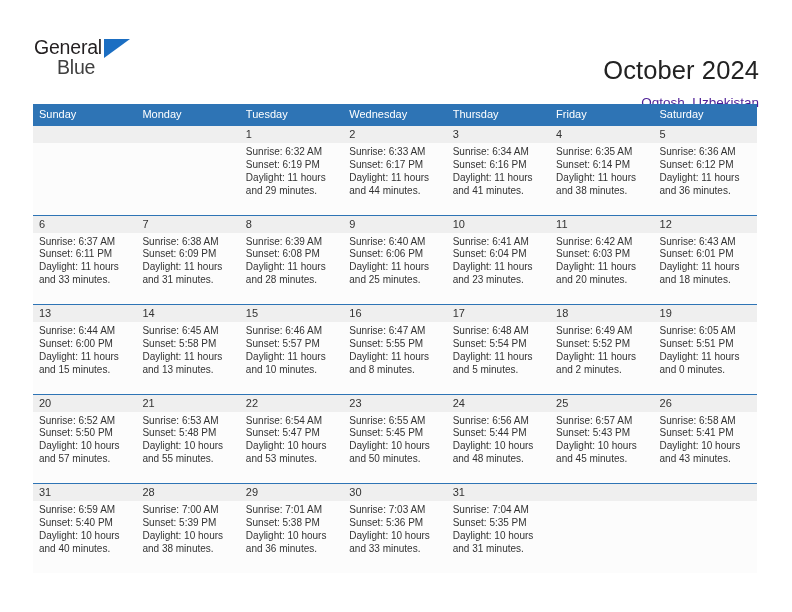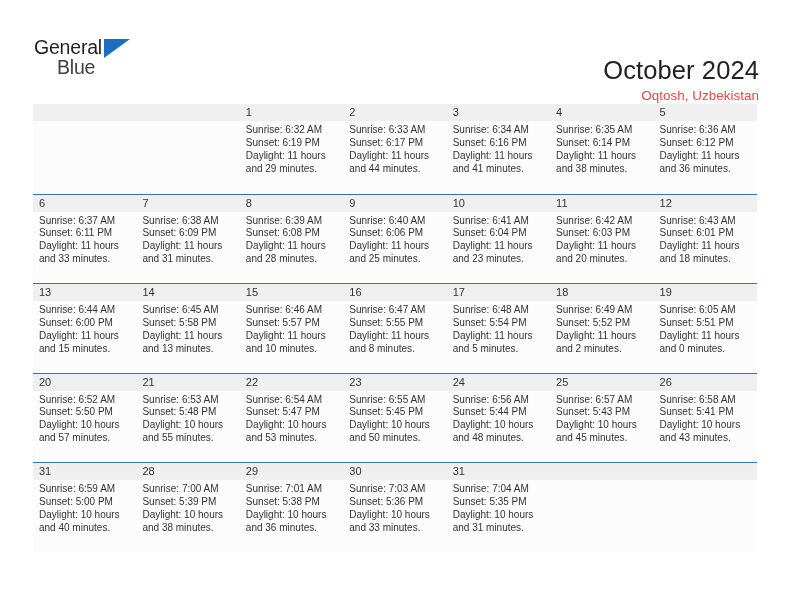--- a/index.html
+++ b/index.html
@@ -66,23 +66,23 @@
   .cal-title {
     font-size: 25.5px;
     color: #222222;
     font-weight: normal;
     line-height: 32px;
     letter-spacing: 0.1px;
     margin-top: 24px;
   }
   .cal-subtitle {
     font-size: 13.5px;
-    color: #ef4444;
+    color: #4c1d95;
     line-height: 20px;
-    margin-top: 0;
+    margin-top: 7px;
   }
 
   
   .calendar {
     position: absolute;
     left: 33px;
     top: 104px;
     width: 724px;
   }
   .dow-row {
@@ -144,20 +144,29 @@
 
     <div class="title-block">
       <div class="cal-title">October 2024</div>
       <div class="cal-subtitle">Oqtosh, Uzbekistan</div>
     </div>
 
   </div>
 
   <div class="calendar">
 
+    <div class="dow-row">
+      <div class="dow">Sunday</div>
+      <div class="dow">Monday</div>
+      <div class="dow">Tuesday</div>
+      <div class="dow">Wednesday</div>
+      <div class="dow">Thursday</div>
+      <div class="dow">Friday</div>
+      <div class="dow">Saturday</div>
+    </div>
 
     <div class="week">
       <div class="cell empty">
         <div class="cell-head"></div>
 
       </div>
       <div class="cell empty">
         <div class="cell-head"></div>
 
       </div>
@@ -404,21 +413,21 @@
           <div>and 43 minutes.</div>
         </div>
       </div>
     </div>
 
     <div class="week">
       <div class="cell">
         <div class="cell-head">31</div>
         <div class="cell-body">
           <div>Sunrise: 6:59 AM</div>
-          <div>Sunset: 5:00 PM</div>
+          <div>Sunset: 5:40 PM</div>
           <div>Daylight: 10 hours</div>
           <div>and 40 minutes.</div>
         </div>
       </div>
       <div class="cell">
         <div class="cell-head">28</div>
         <div class="cell-body">
           <div>Sunrise: 7:00 AM</div>
           <div>Sunset: 5:39 PM</div>
           <div>Daylight: 10 hours</div>

